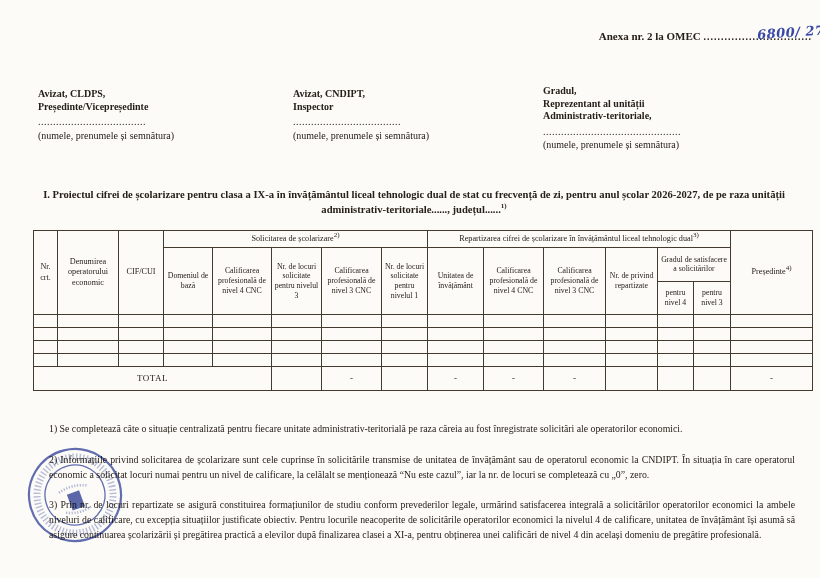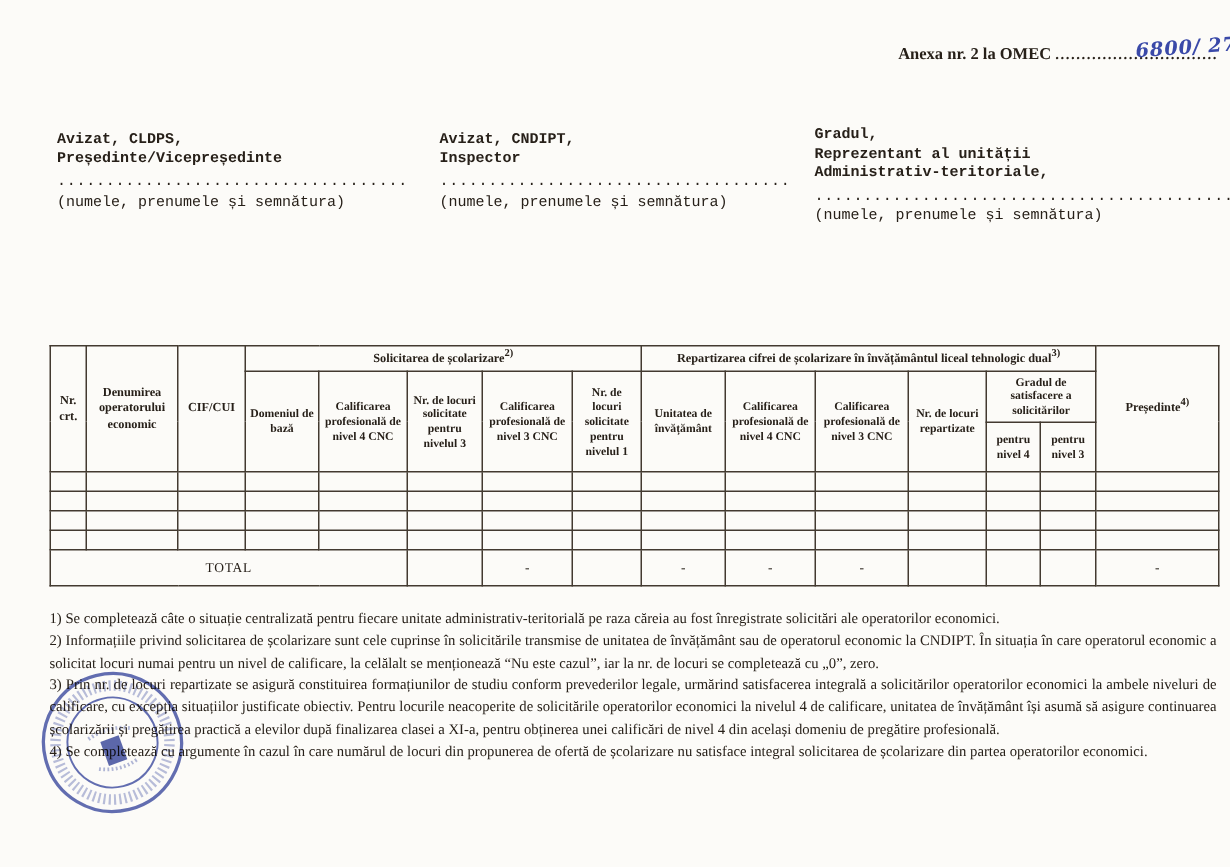--- a/index.html
+++ b/index.html
@@ -10,21 +10,21 @@
   }
   
   .anexa{position:absolute; top:30px; right:8px; font-size:11px; font-weight:bold; white-space:nowrap;}
   .anexa .dots{font-weight:bold; letter-spacing:1px; font-size:10px;}
   .hand{
     position:absolute; top:-7px; left:158px; width:120px;
     color:#3a49a8; font-style:italic; font-weight:600; font-size:13px;
     font-family:"DejaVu Serif",serif; transform:rotate(-4deg); letter-spacing:.5px;
   }
   
-  .approval{position:absolute; font-size:10px; line-height:12.5px;font-family:Liberation Mono, monospace;}
+  .approval{position:absolute; font-size:10px; line-height:12.5px;}
   .approval .t{font-weight:bold;}
   .approval .dots{letter-spacing:.5px; padding-top:3px; font-size:10px;}
   .approval .note{font-size:10px; padding-top:1px;}
   #ap1{left:38px; top:88px;}
   #ap2{left:293px; top:88px;}
   #ap3{left:543px; top:85px;}
   
   .doc-title{
     position:absolute; left:40px; top:188px; width:748px;
     font-size:10.6px; font-weight:bold; text-align:center; line-height:14.5px;
@@ -33,32 +33,32 @@
   
   table.main{
     position:absolute; left:33px; top:230px; width:779px;
     border-collapse:collapse; table-layout:fixed;
   }
   table.main th, table.main td{
     border:1px solid #433a30; padding:0 2px;
     font-size:7.8px; line-height:1.25; text-align:center; vertical-align:middle;
     overflow:hidden;
   }
-  table.main th{font-weight:bold;}
+  table.main th{font-weight:normal;}
   tr.grp th{height:16px; font-size:8.2px;}
   tr.hdr th{height:66px;}
   tr.hdr th.split{height:32px;}
   tr.sub th{height:32px;margin-left:20px;}
   tr.body-row td{height:12px;}
   tr.total-row td{height:23px; font-size:9px; font-weight:normal;}
   td.total-label{text-align:right; padding-right:8px; font-size:9.5px; letter-spacing:.5px;}
   
   .footnotes{position:absolute; left:33px; top:406px; width:778px;
     font-size:9.8px; line-height:14.8px; text-align:justify;}
-  .footnotes p{margin:0;}
+  .footnotes p{margin:16px;}
   
   .stamp{position:absolute; left:22px; top:442px; width:106px; height:106px;
     opacity:.8; mix-blend-mode:multiply; pointer-events:none;}
 </style>
 </head>
 <body>
 
 <div class="page">
 
   <div class="anexa">
@@ -80,20 +80,23 @@
     <div class="note">(numele, prenumele și semnătura)</div>
   </div>
   <div class="approval" id="ap3">
     <div class="t">Gradul,</div>
     <div class="t">Reprezentant al unității</div>
     <div class="t">Administrativ-teritoriale,</div>
     <div class="dots">..............................................</div>
     <div class="note">(numele, prenumele și semnătura)</div>
   </div>
 
+  <div class="doc-title">
+    <span>I. Proiectul cifrei de școlarizare pentru clasa a IX-a în învățământul liceal tehnologic dual de stat cu frecvență de zi, pentru anul școlar 2026-2027, de pe raza unității administrativ-teritoriale......, județul......</span><sup>1)</sup>
+  </div>
 
   <table class="main">
     <colgroup>
       <col style="width:24px">
         <col style="width:61px">
         <col style="width:45px">
       <col style="width:49px">
         <col style="width:59px">
         <col style="width:50px">
       <col style="width:60px">
@@ -117,21 +120,21 @@
       </tr>
       <tr class="hdr">
         <th rowspan="2"><span>Domeniul de bază</span></th>
         <th rowspan="2"><span>Calificarea profesională de nivel 4 CNC</span></th>
         <th rowspan="2"><span>Nr. de locuri solicitate pentru nivelul 3</span></th>
         <th rowspan="2"><span>Calificarea profesională de nivel 3 CNC</span></th>
         <th rowspan="2"><span>Nr. de locuri solicitate pentru nivelul 1</span></th>
         <th rowspan="2"><span>Unitatea de învățământ</span></th>
         <th rowspan="2"><span>Calificarea profesională de nivel 4 CNC</span></th>
         <th rowspan="2"><span>Calificarea profesională de nivel 3 CNC</span></th>
-        <th rowspan="2"><span>Nr. de locuri repartizate</span></th>
+        <th rowspan="2"><span>Nr. de privind repartizate</span></th>
         <th colspan="2" class="split"><span>Gradul de satisfacere a solicitărilor</span></th>
       </tr>
       <tr class="sub">
         <th><span>pentru nivel 4</span></th>
         <th><span>pentru nivel 3</span></th>
       </tr>
     </thead>
     <tbody>
         <tr class="body-row">
           <td></td>
@@ -214,21 +217,20 @@
           <td></td>
           <td>-</td>
         </tr>
       </tbody>
   </table>
 
   <div class="footnotes">
     <p>1) Se completează câte o situație centralizată pentru fiecare unitate administrativ-teritorială pe raza căreia au fost înregistrate solicitări ale operatorilor economici.</p>
     <p>2) Informațiile privind solicitarea de școlarizare sunt cele cuprinse în solicitările transmise de unitatea de învățământ sau de operatorul economic la CNDIPT. În situația în care operatorul economic a solicitat locuri numai pentru un nivel de calificare, la celălalt se menționează “Nu este cazul”, iar la nr. de locuri se completează cu „0”, zero.</p>
     <p>3) Prin nr. de locuri repartizate se asigură constituirea formațiunilor de studiu conform prevederilor legale, urmărind satisfacerea integrală a solicitărilor operatorilor economici la ambele niveluri de calificare, cu excepția situațiilor justificate obiectiv. Pentru locurile neacoperite de solicitările operatorilor economici la nivelul 4 de calificare, unitatea de învățământ își asumă să asigure continuarea școlarizării și pregătirea practică a elevilor după finalizarea clasei a XI-a, pentru obținerea unei calificări de nivel 4 din același domeniu de pregătire profesională.</p>
-    <p>4) Se completează cu argumente în cazul în care numărul de locuri din propunerea de ofertă de școlarizare nu satisface integral solicitarea de școlarizare din partea operatorilor economici.</p>
   </div>
 
   <svg class="stamp" viewBox="0 0 106 106">
     <g transform="rotate(-14 53 53)" stroke="#3c4ba3" fill="none">
       <circle cx="53" cy="53" r="46" stroke-width="2.2"></circle>
       <circle cx="53" cy="53" r="30" stroke-width="1.3"></circle>
       <circle cx="53" cy="53" r="38" stroke-width="7" stroke-opacity="0.45" stroke-dasharray="1.4 2.1"></circle>
       <path d="M38 47 q15 -6 30 0" stroke-width="2.5" stroke-opacity="0.5" stroke-dasharray="1.2 1.6"></path>
       <path d="M40 68 q13 5 26 0" stroke-width="2.5" stroke-opacity="0.5" stroke-dasharray="1.2 1.6"></path>
       <rect x="46" y="50" width="13" height="17" fill="#34439b" stroke="none" transform="rotate(-6 52 58)"></rect>

